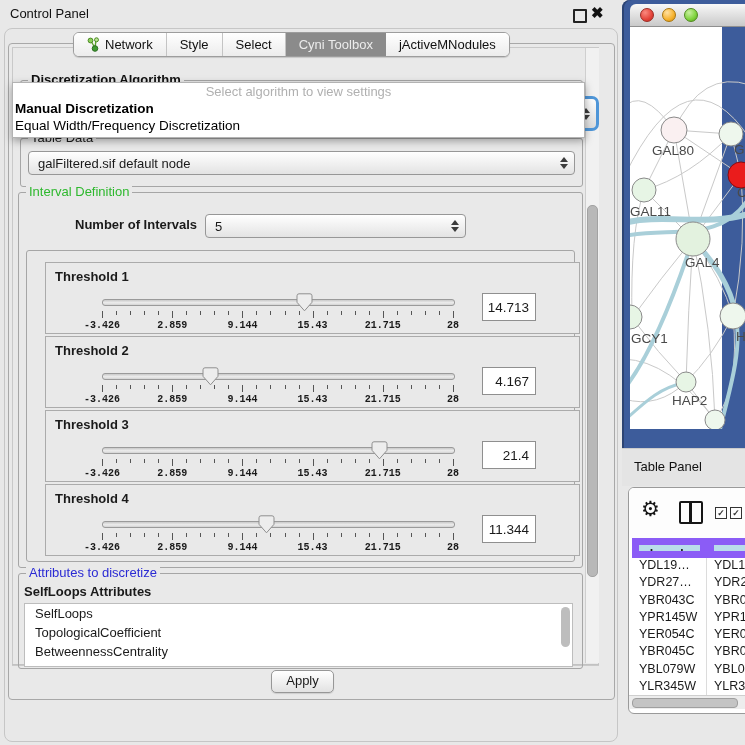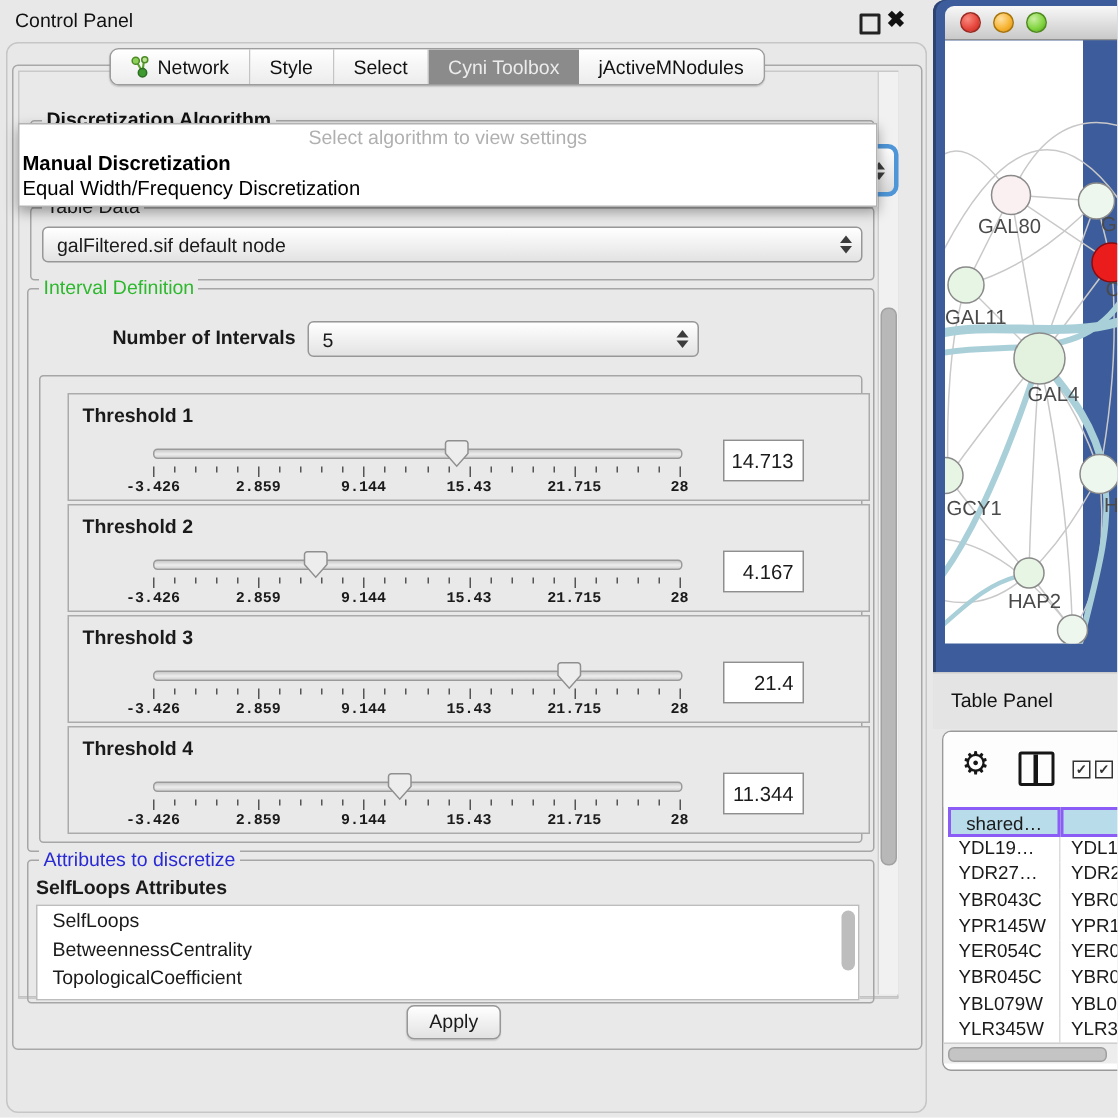--- a/index.html
+++ b/index.html
@@ -78,21 +78,21 @@
   
   .tp-strip{left:622px;top:448px;width:123px;height:37px;background:#e4e4e4;border-top:1px solid #cccccc;}
   .tp-title{left:634px;top:459px;font-size:13px;color:#111;}
   .tp-window{left:628px;top:487px;width:122px;height:225px;background:#fff;border:1px solid #9a9a9a;border-radius:6px 0 0 6px;overflow:hidden;}
   .tp-toolbar{position:absolute;left:0;top:0;width:100%;height:50px;background:#fdfdfd;}
   .gear{position:absolute;left:12px;top:9px;font-size:21px;color:#161616;}
   .colicon{position:absolute;left:50px;top:13px;width:20px;height:19px;border:2.5px solid #161616;border-radius:2px;}
   .colicon::after{content:"";position:absolute;left:8px;top:0;width:2.5px;height:100%;background:#161616;}
   .chk{position:absolute;top:19px;width:10px;height:10px;border:1.5px solid #333;font-size:9px;line-height:10px;text-align:center;color:#333;font-weight:bold;}
   .tp-header{position:absolute;left:3px;top:50px;height:20px;display:flex;}
-  .tp-hcell{background:#b9dcea;border:2px solid #8b5cf6;box-sizing:border-box;font-size:12.5px;line-height:18px;text-align:center;overflow:hidden;white-space:nowrap;}
+  .tp-hcell{background:#b9dcea;border:7px solid #8b5cf6;box-sizing:border-box;font-size:12.5px;line-height:18px;text-align:center;overflow:hidden;white-space:nowrap;font-weight:bold;}
   .tp-rows{position:absolute;left:3px;top:70px;width:160px;height:137px;overflow:hidden;}
   .tp-row{display:flex;height:17.3px;font-size:12.5px;}
   .tp-c1{width:75px;padding-left:7px;box-sizing:border-box;border-right:1px solid #dcdcdc;overflow:hidden;white-space:nowrap;}
   .tp-c2{padding-left:7px;overflow:hidden;white-space:nowrap;}
   .hscroll{position:absolute;left:0;top:207px;width:100%;height:13px;background:#ededed;border-top:1px solid #cfcfcf;}
   .hthumb{position:absolute;left:3px;top:2px;width:104px;height:8px;background:#c4c4c4;border:1px solid #9f9f9f;border-radius:4px;}
 
   .neticon{display:inline-block;}
 </style>
 </head>
@@ -345,22 +345,22 @@
         <div class="thr-value">11.344</div>
       </div>
     </div>
 
   <div class="abs group" style="left:18px;top:573px;width:563px;height:94px;"></div>
   <div class="abs gtitle blue" style="left:26px;top:566px;">Attributes to discretize</div>
   <div class="abs" style="left:24px;top:584px;font-weight:bold;">SelfLoops Attributes</div>
   <div class="abs attr-list">
     <div id="attr-items">
         <div class="attr-item">SelfLoops</div>
+        <div class="attr-item">TopologicalCoefficient</div>
         <div class="attr-item">BetweennessCentrality</div>
-        <div class="attr-item">TopologicalCoefficient</div>
       </div>
     <div class="attr-thumb"></div>
   </div>
 
   <div class="abs apply-btn">Apply</div>
 
 
   <div class="abs net-frame"></div>
   <div class="abs net-titlebar">
     <span class="light red"></span>

